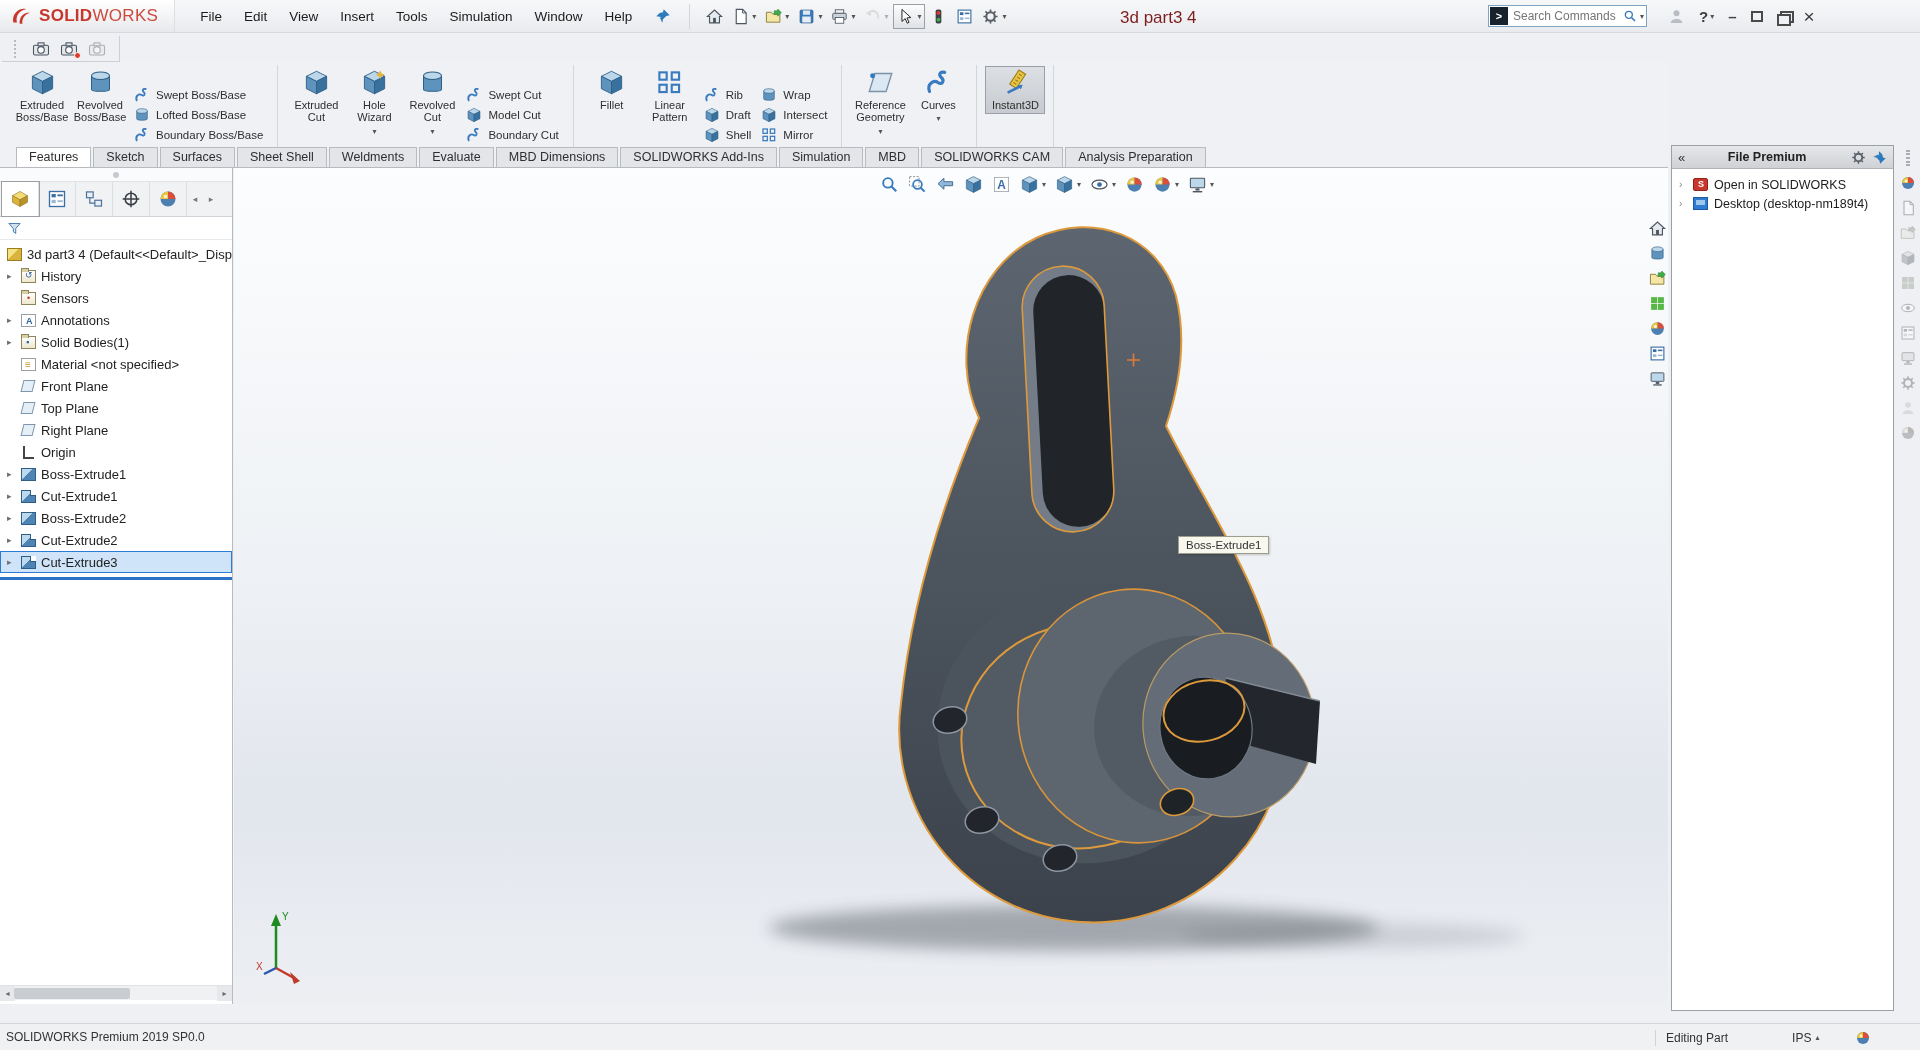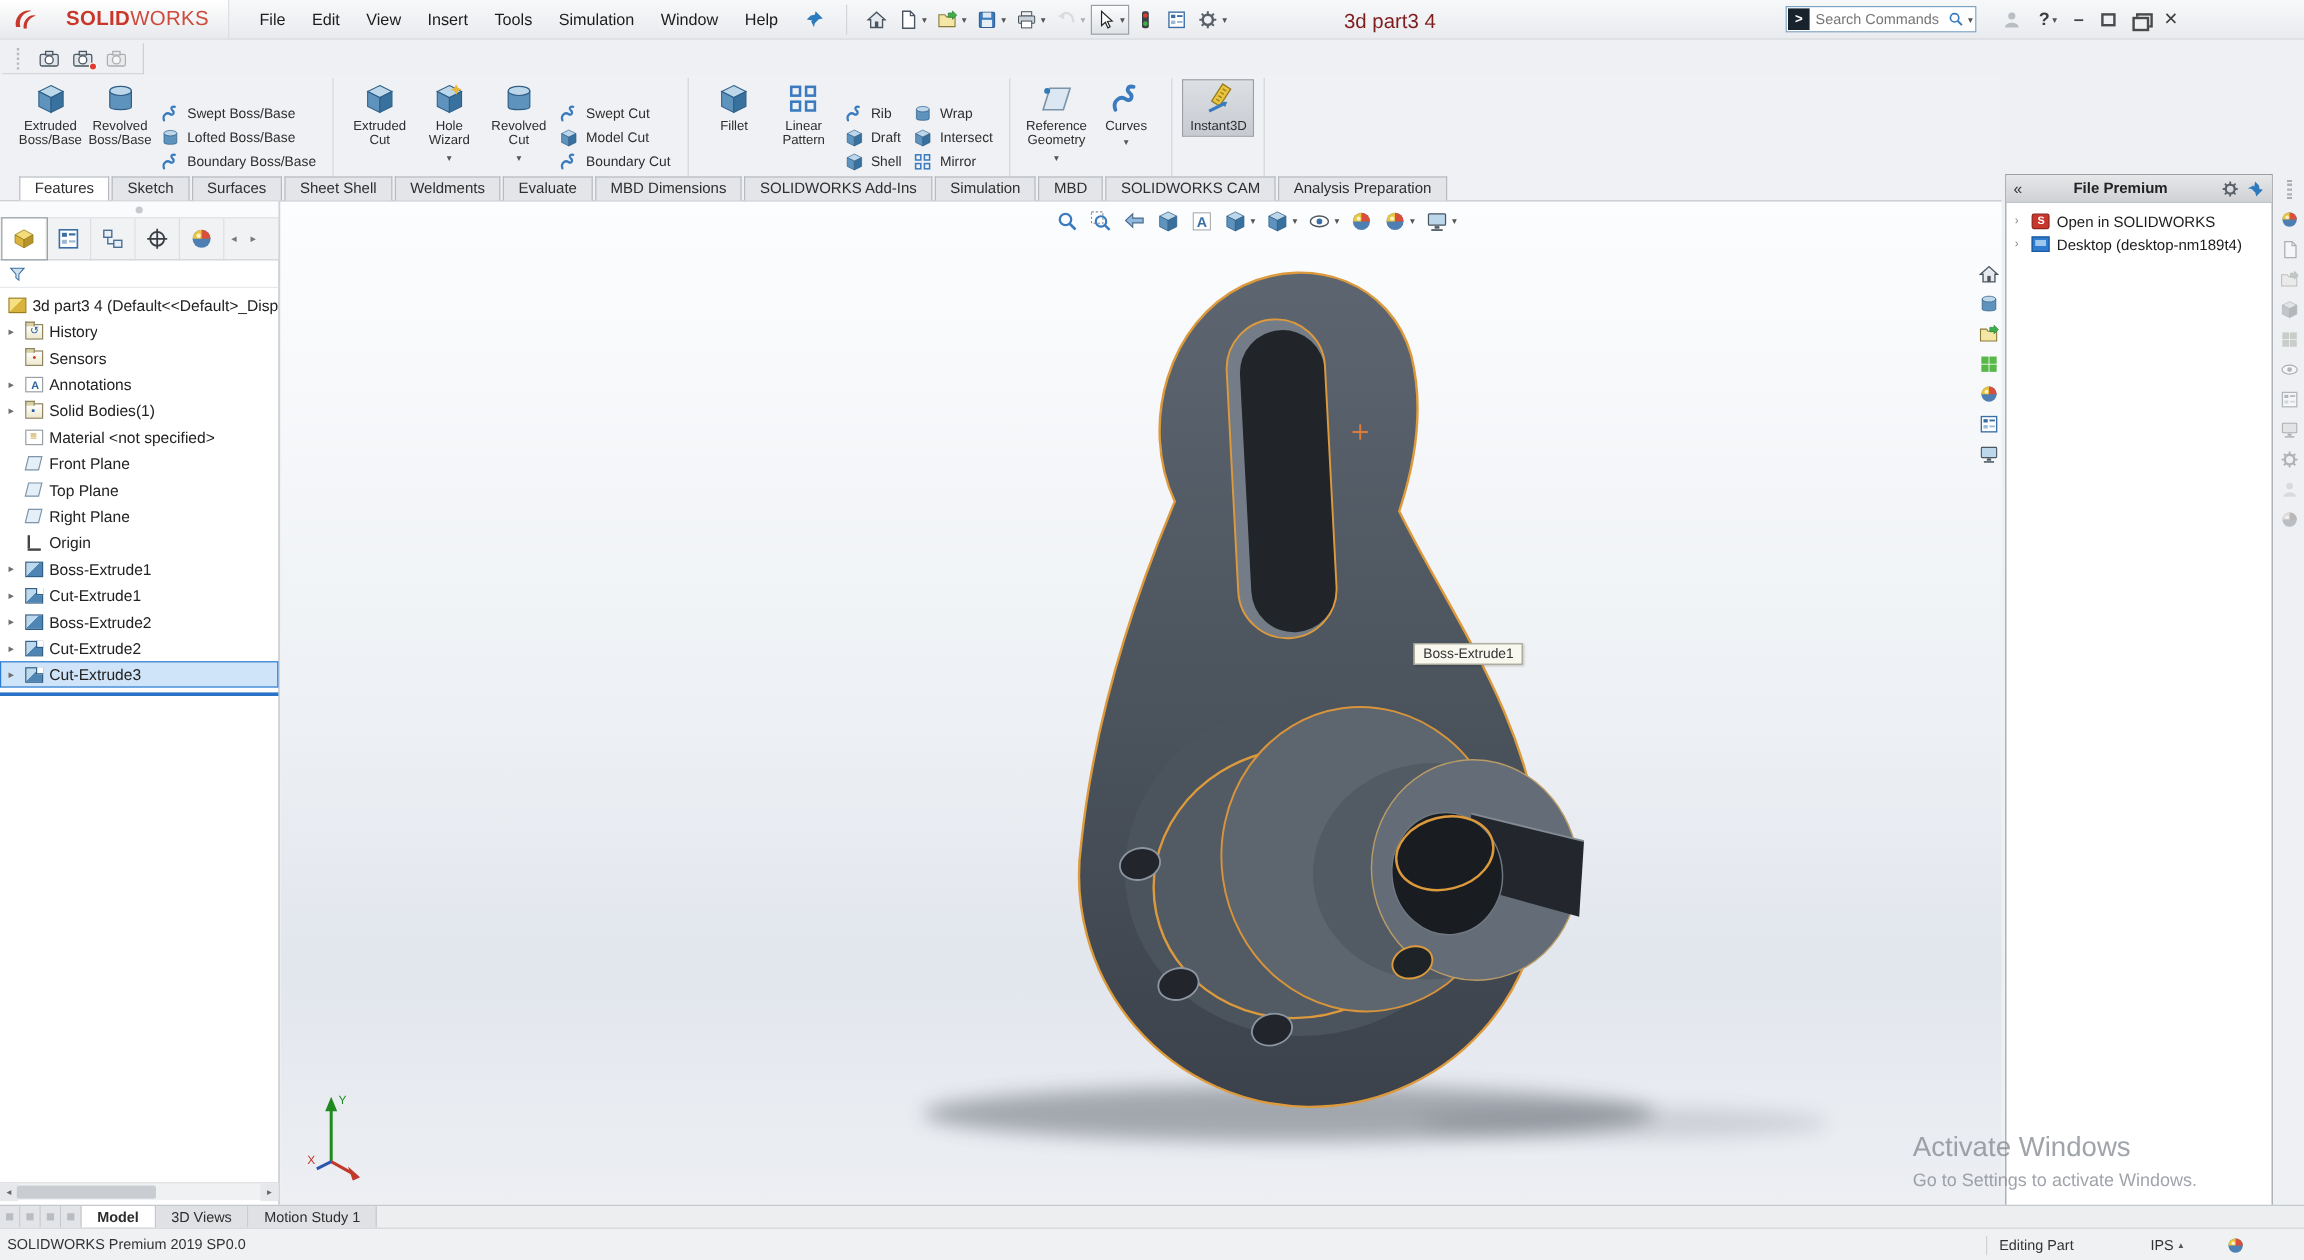--- a/index.html
+++ b/index.html
@@ -4,21 +4,21 @@
 <style>
 *{margin:0;padding:0;box-sizing:border-box}
 html,body{width:1920px;height:1050px;overflow:hidden}
 body{font-family:"Liberation Sans",sans-serif;font-size:13px;color:#222;background:#eef0f3}
 button{font-family:"Liberation Sans",sans-serif;background:none;border:0;cursor:default}
 #app{position:relative;width:1920px;height:1050px;background:#eef0f3;overflow:hidden}
 svg{display:block}
 .muted{opacity:.42;filter:grayscale(.9)}
 
 #titlebar{position:absolute;left:0;top:0;width:1920px;height:33px;background:linear-gradient(#f7f8fa,#e9ebee);border-bottom:1px solid #d6d9dd;display:flex;align-items:center}
-.logo{display:flex;align-items:center;gap:21px;height:100%;padding:0 16px 0 10px;background:linear-gradient(#ffffff,#e7e9ec);border-right:1px solid #dcdfe3}
+.logo{display:flex;align-items:center;gap:5px;height:100%;padding:0 16px 0 10px;background:linear-gradient(#ffffff,#e7e9ec);border-right:1px solid #dcdfe3}
 .lg-bold{font-weight:700;color:#c8372c;font-size:17px;letter-spacing:.3px}
 .lg-light{font-weight:400;color:#cd4a3d;font-size:17px;letter-spacing:.3px}
 .menus{display:flex;margin-left:14px}
 .menu{padding:5px 11px;font-size:13.5px;color:#1c1c1c}
 .pinbtn{margin-left:10px;padding:2px}
 .qa{display:flex;align-items:center;margin-left:16px;gap:1px;border-left:1px solid #d2d5d9;padding-left:12px}
 .qi{display:flex;align-items:center;padding:3px 3px;border:1px solid transparent}
 .qi svg{width:17px;height:17px}
 .qcaret{display:none;font-size:8px;color:#555;margin-left:3px}
 .withcaret .qcaret{display:inline}
@@ -993,37 +993,21 @@
           </svg>
         </button>
         <button class="muted">
           <svg>
             <use href="#s-sphere"></use>
           </svg>
         </button>
       </span>
   </div>
 
-  <div id="wm">
-    <div class="l1">Activate Windows</div>
-    <div class="l2">Go to Settings to activate Windows.</div>
-  </div>
-
-  <div id="btabs">
-    <span class="bt-ctrl"></span>
-    <span class="bt-ctrl"></span>
-    <span class="bt-ctrl"></span>
-    <span class="bt-ctrl"></span>
-    <span style="display:flex">
-
-    <button class="btab active">Model</button>
-        <button class="btab">3D Views</button>
-        <button class="btab">Motion Study 1</button>
-      </span>
-  </div>
+
 
   <div id="status">
     <span class="lefttext">SOLIDWORKS Premium 2019 SP0.0</span>
     <div id="st-right">
       <span class="st-sep"></span>
       <span>Editing Part</span>
       <span class="units">IPS</span>
       <span class="ucaret">▴</span>
       <svg>
           <use href="#s-sphere"></use>

